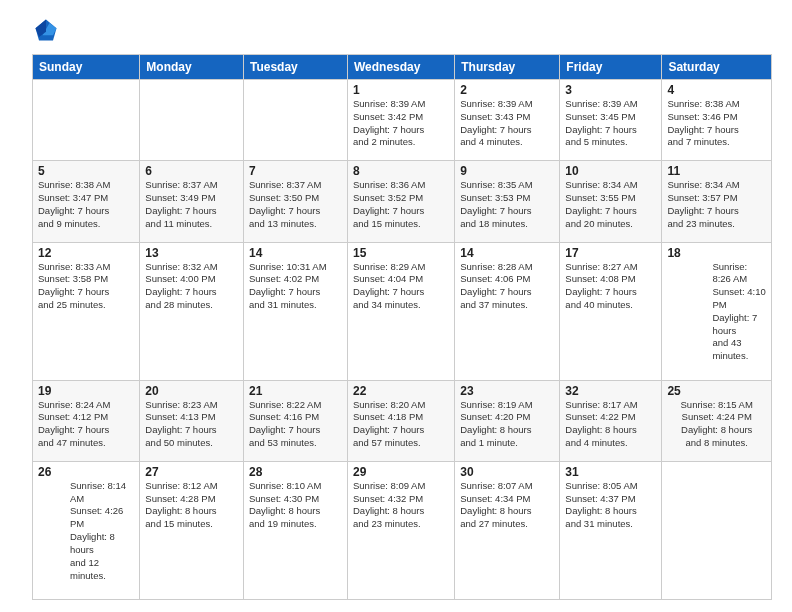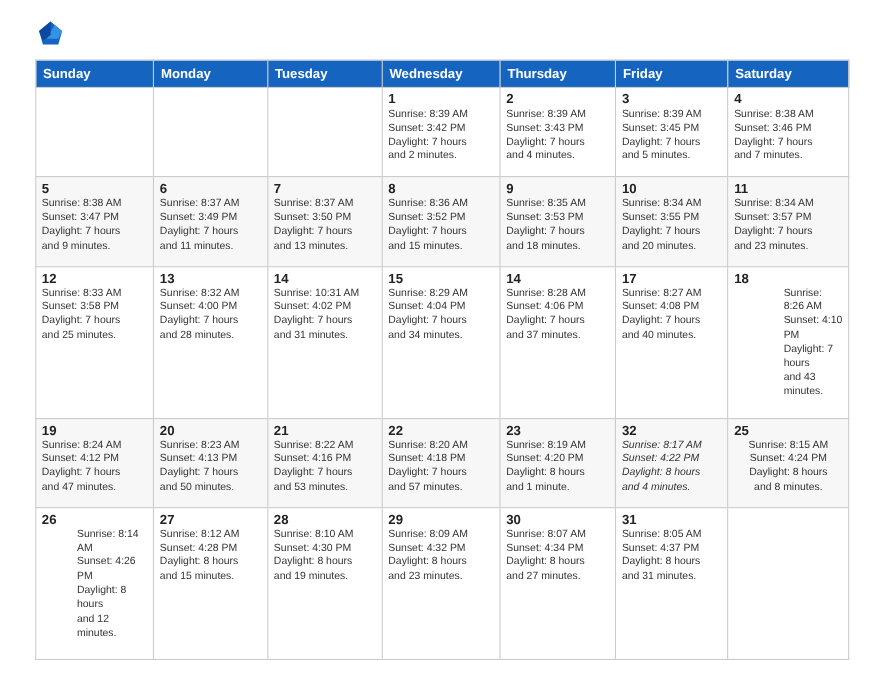--- a/index.html
+++ b/index.html
@@ -301,21 +301,21 @@
           </td>
           <td>
             <span class="day-number">23</span>
             <div class="day-info" style="white-space: pre-line;">Sunrise: 8:19 AM
 Sunset: 4:20 PM
 Daylight: 8 hours
 and 1 minute.</div>
           </td>
           <td>
             <span class="day-number">32</span>
-            <div class="day-info" style="white-space: pre-line; font-style: italic;">Sunrise: 8:17 AM
+            <div class="day-info" style="white-space: pre-line;">Sunrise: 8:17 AM
 Sunset: 4:22 PM
 Daylight: 8 hours
 and 4 minutes.</div>
           </td>
           <td>
             <span class="day-number">25</span>
             <div class="day-info" style="white-space: pre-line; text-align: center;">Sunrise: 8:15 AM
 Sunset: 4:24 PM
 Daylight: 8 hours
 and 8 minutes.</div>

